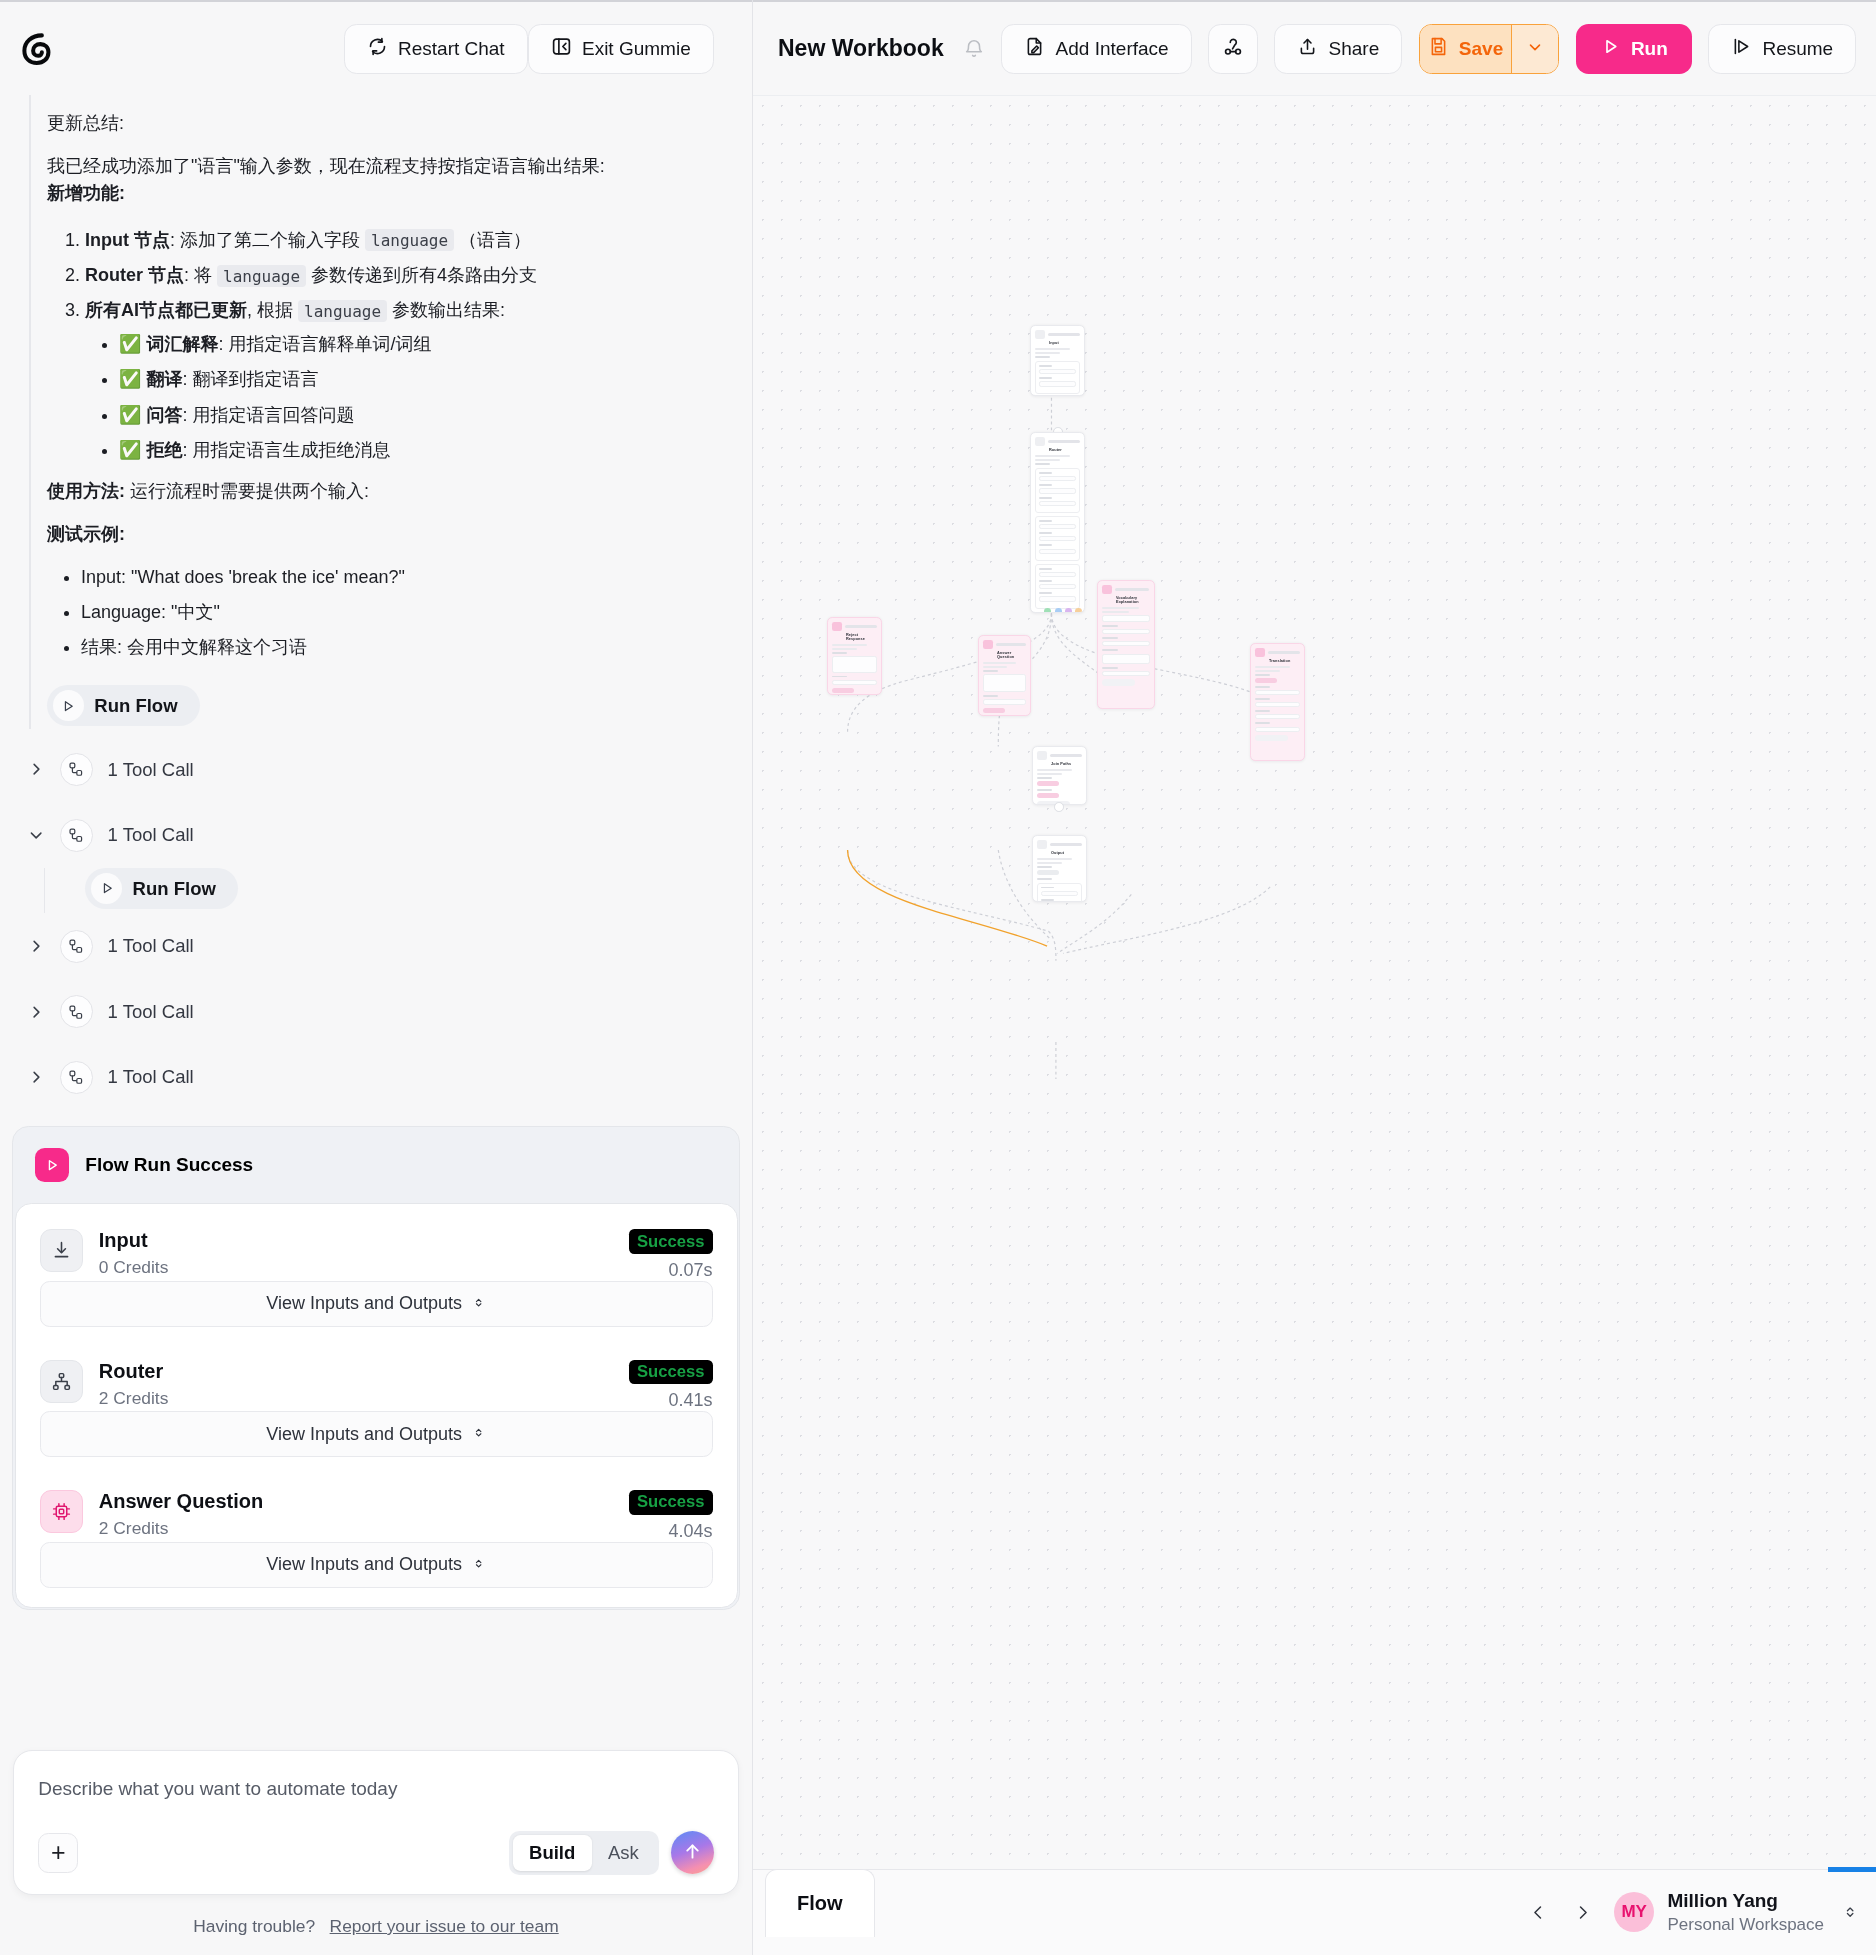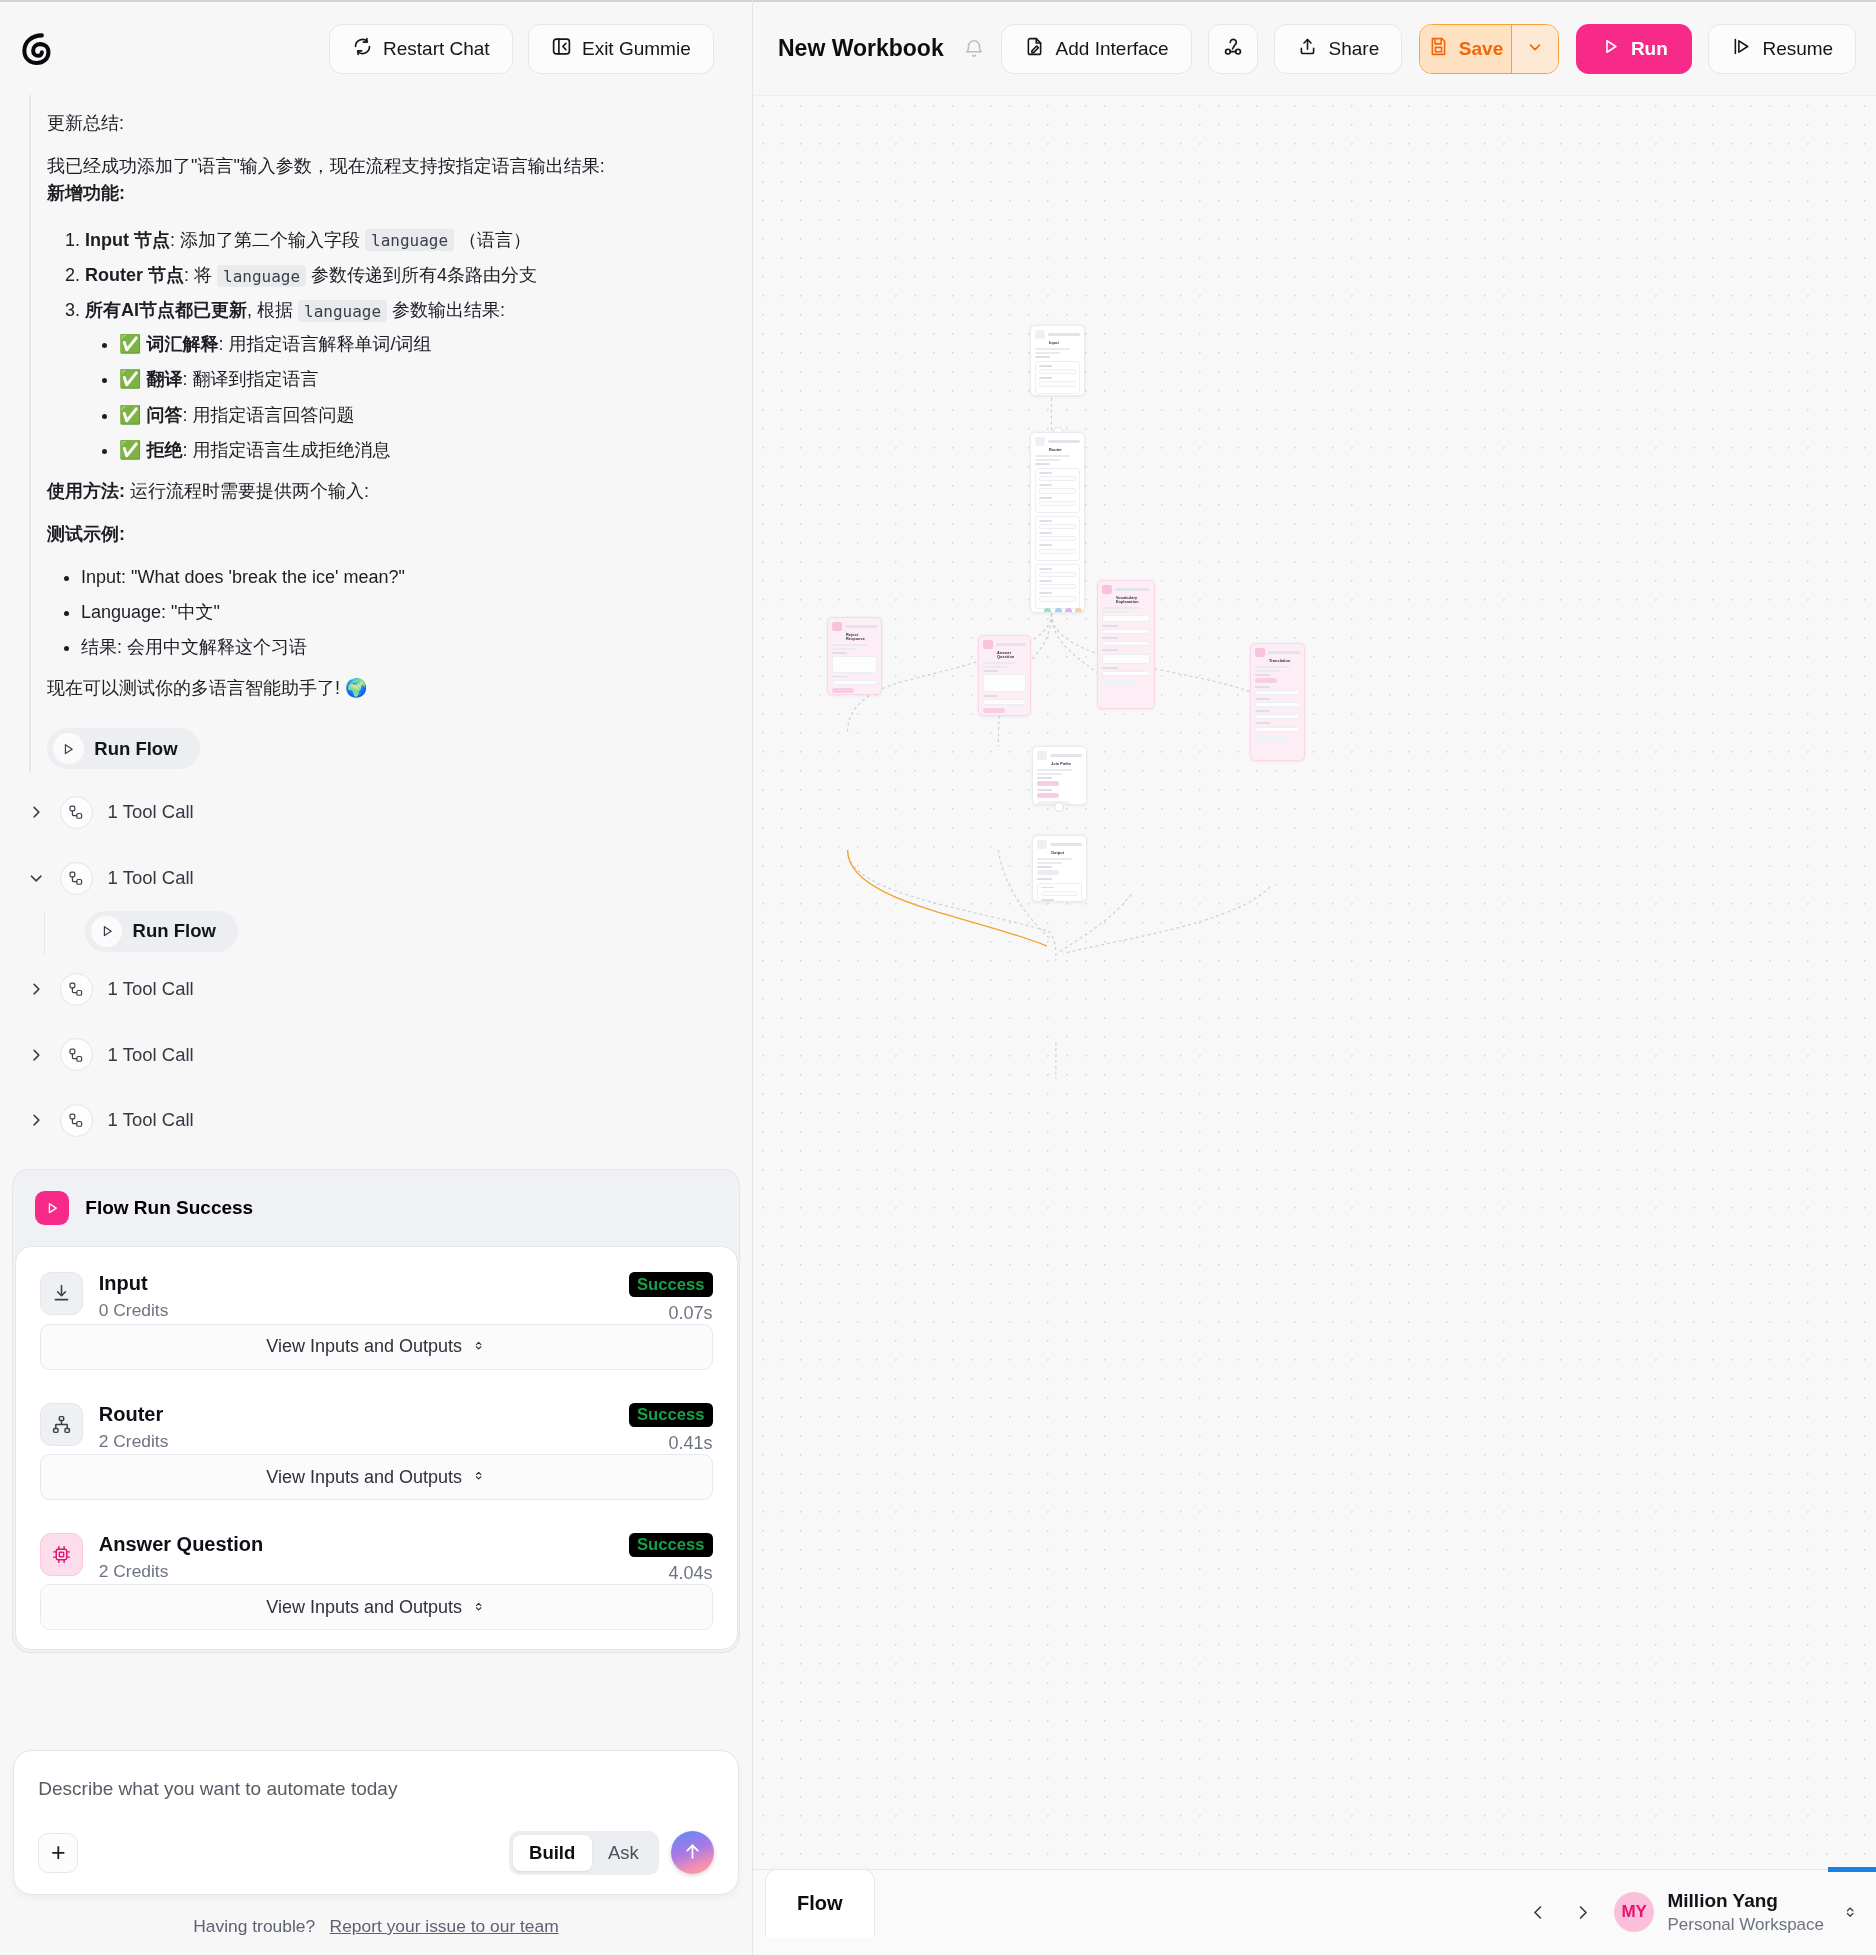--- a/index.html
+++ b/index.html
@@ -26,21 +26,21 @@
     border-top: 2.2px solid #d2d3d8;
     position: relative;
   }
   .logo {
     width: 43px; height: 43px;
     display: flex; align-items: center; justify-content: center;
     font-size: 40px; line-height: 1; color: #08090c;
     font-family: "DejaVu Sans", sans-serif;
     font-weight: 700;
   }
-  .top-actions { margin-left: auto; display: flex; gap: 15px; padding-right: 22px; padding-left: 43px; }
+  .top-actions { margin-left: auto; display: flex; padding-right: 22px; padding-left: 43px; }
   .btn-outline {
     display: flex; align-items: center; gap: 10.3px;
     height: 50px; padding: 0 22px;
     background: #fcfcfd; border: 1.1px solid #e6e7eb; border-radius: 12.6px;
     font-size: 19px; color: #13151a; font-weight: 500;
     cursor: pointer; white-space: nowrap;
   }
   .btn-outline svg { flex: 0 0 auto; }
 
   .chat-scroll {
@@ -356,21 +356,20 @@
           </ol>
           <p>
             <strong>使用方法:</strong><span> 运行流程时需要提供两个输入:</span>
           </p>
           <p><strong>测试示例:</strong></p>
           <ul>
             <li>Input: "What does 'break the ice' mean?"</li>
             <li>Language: "中文"</li>
             <li>结果: 会用中文解释这个习语</li>
           </ul>
-          <p>现在可以测试你的多语言智能助手了! 🌍</p>
         </div>
 
         <div class="run-flow-pill">
           <span class="circ">
             <svg width="16.3" height="16.3" viewBox="0 0 24 24" fill="none" stroke="#3a404c" stroke-width="1.8" stroke-linejoin="round">
                 <path d="M8 5.5l10 6.5-10 6.5z"></path>
               </svg>
           </span>
           <span>Run Flow</span>
         </div>

